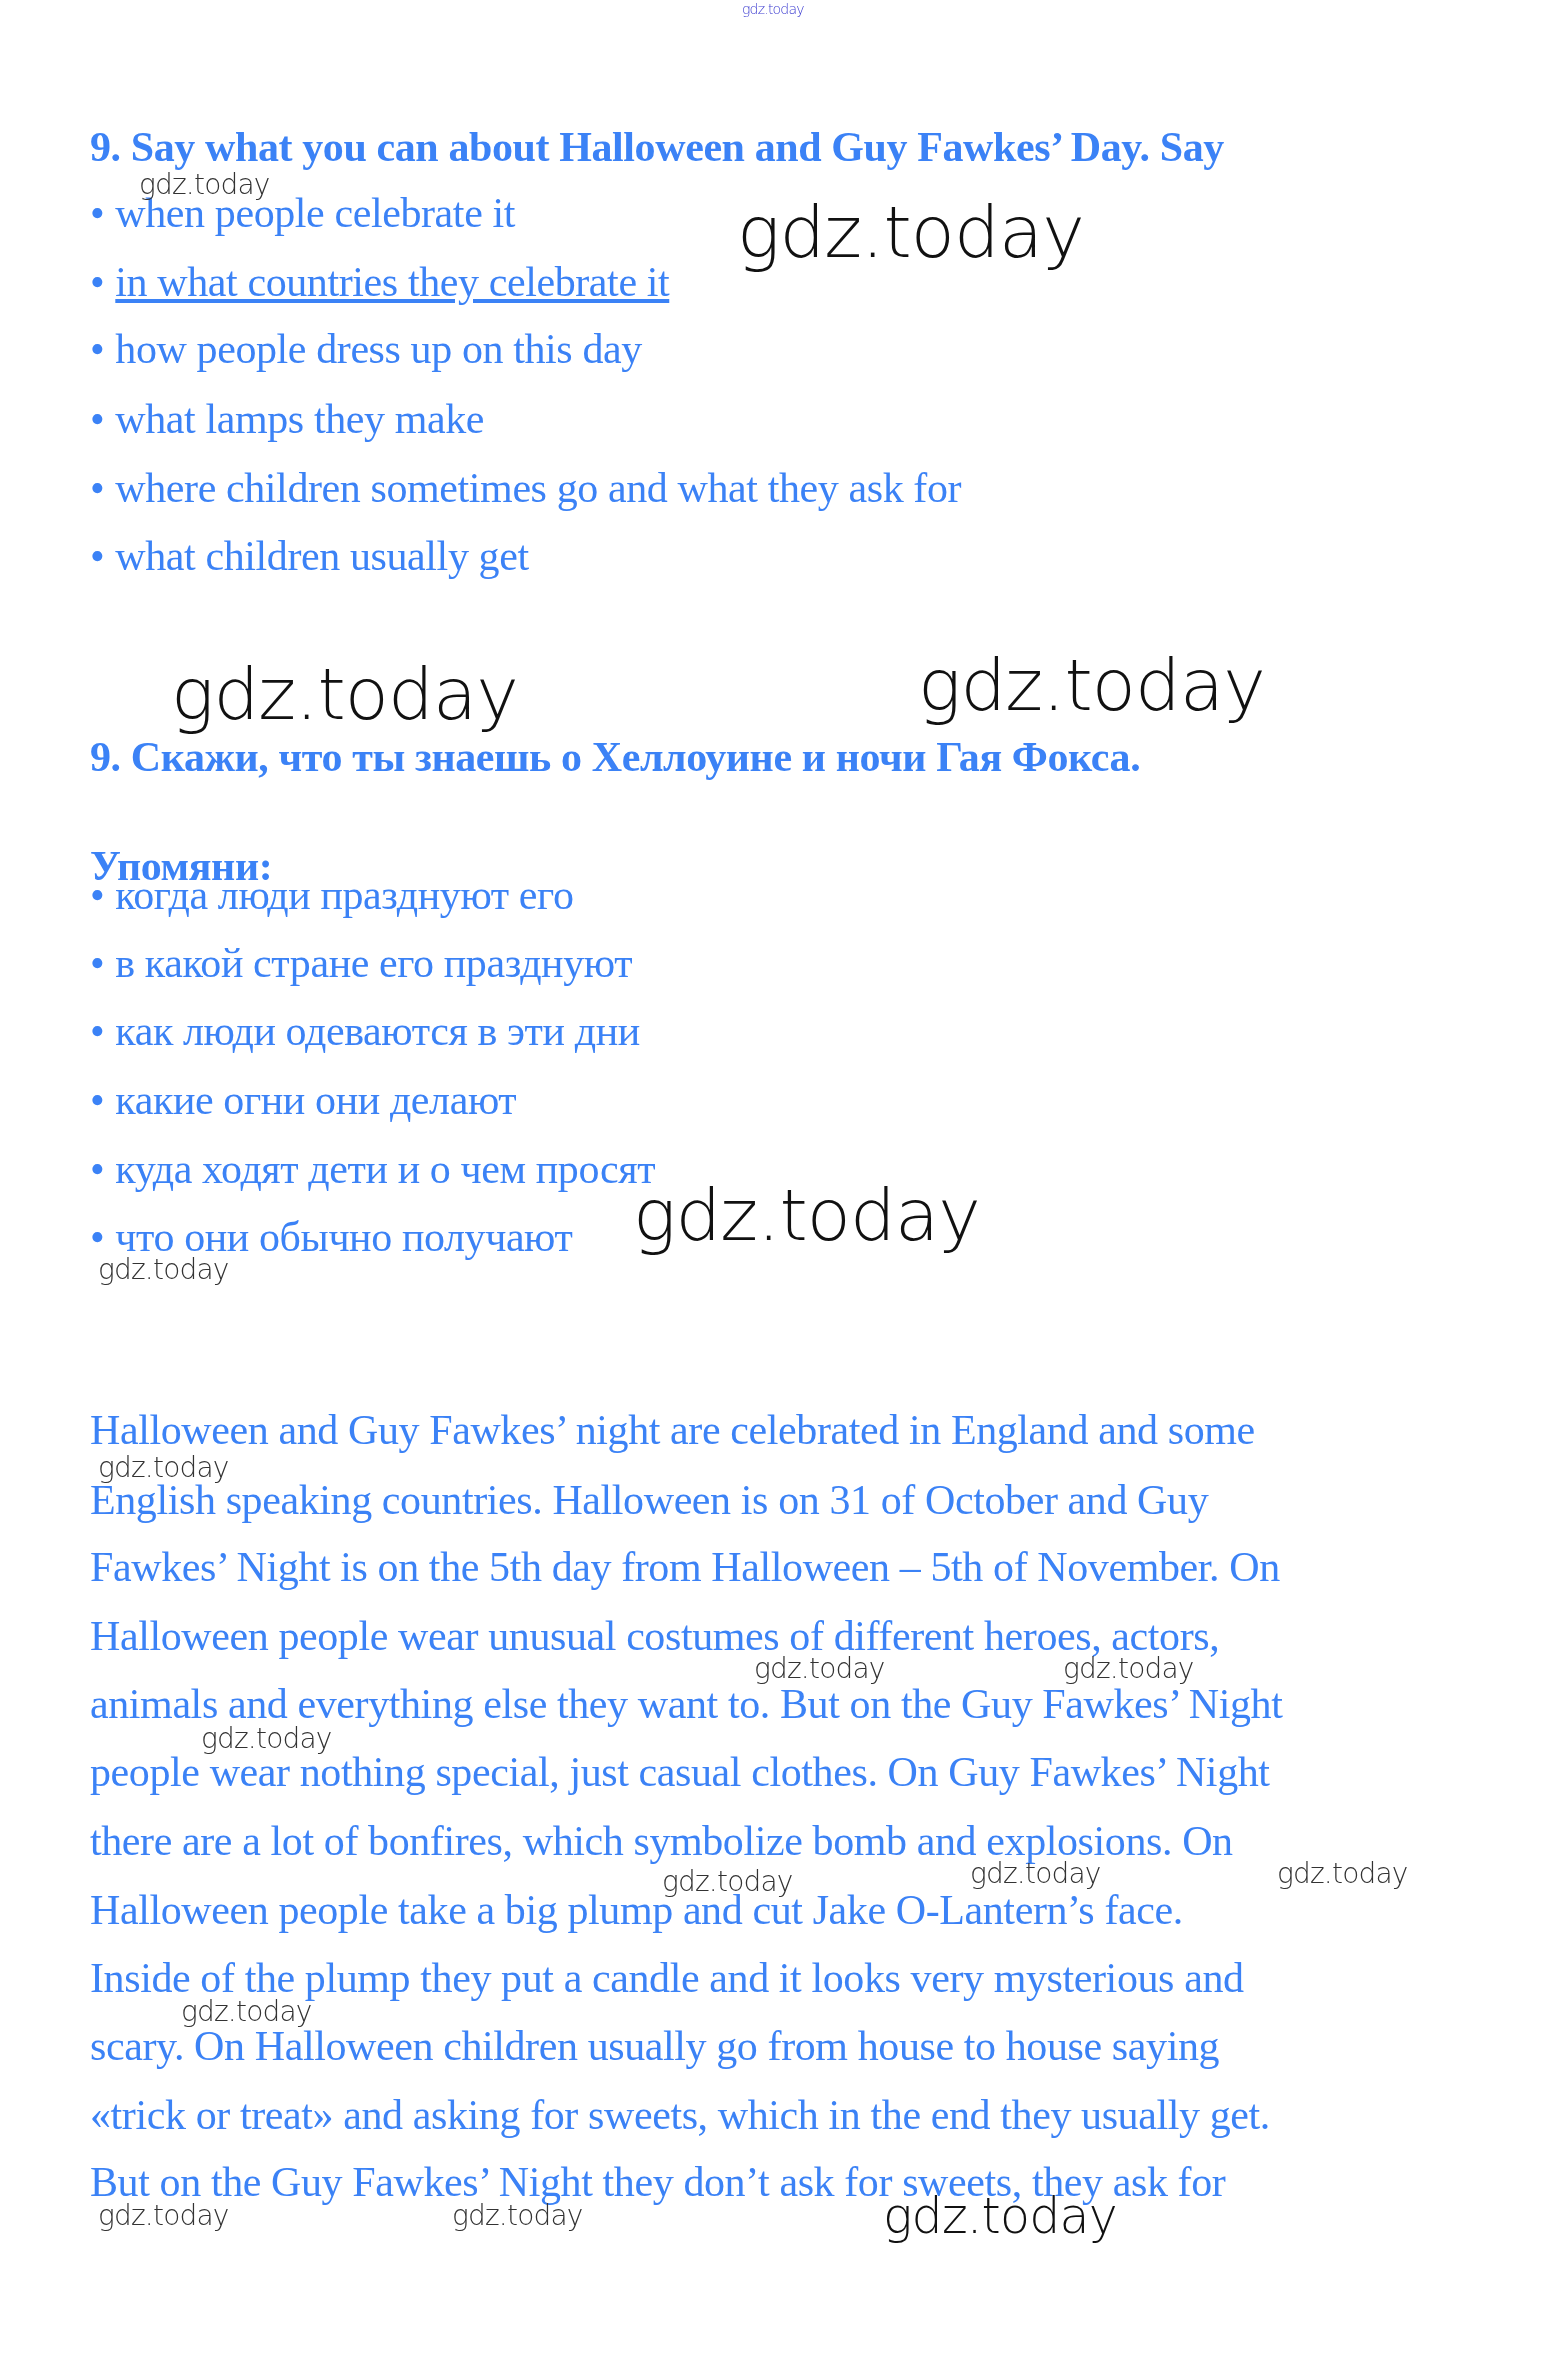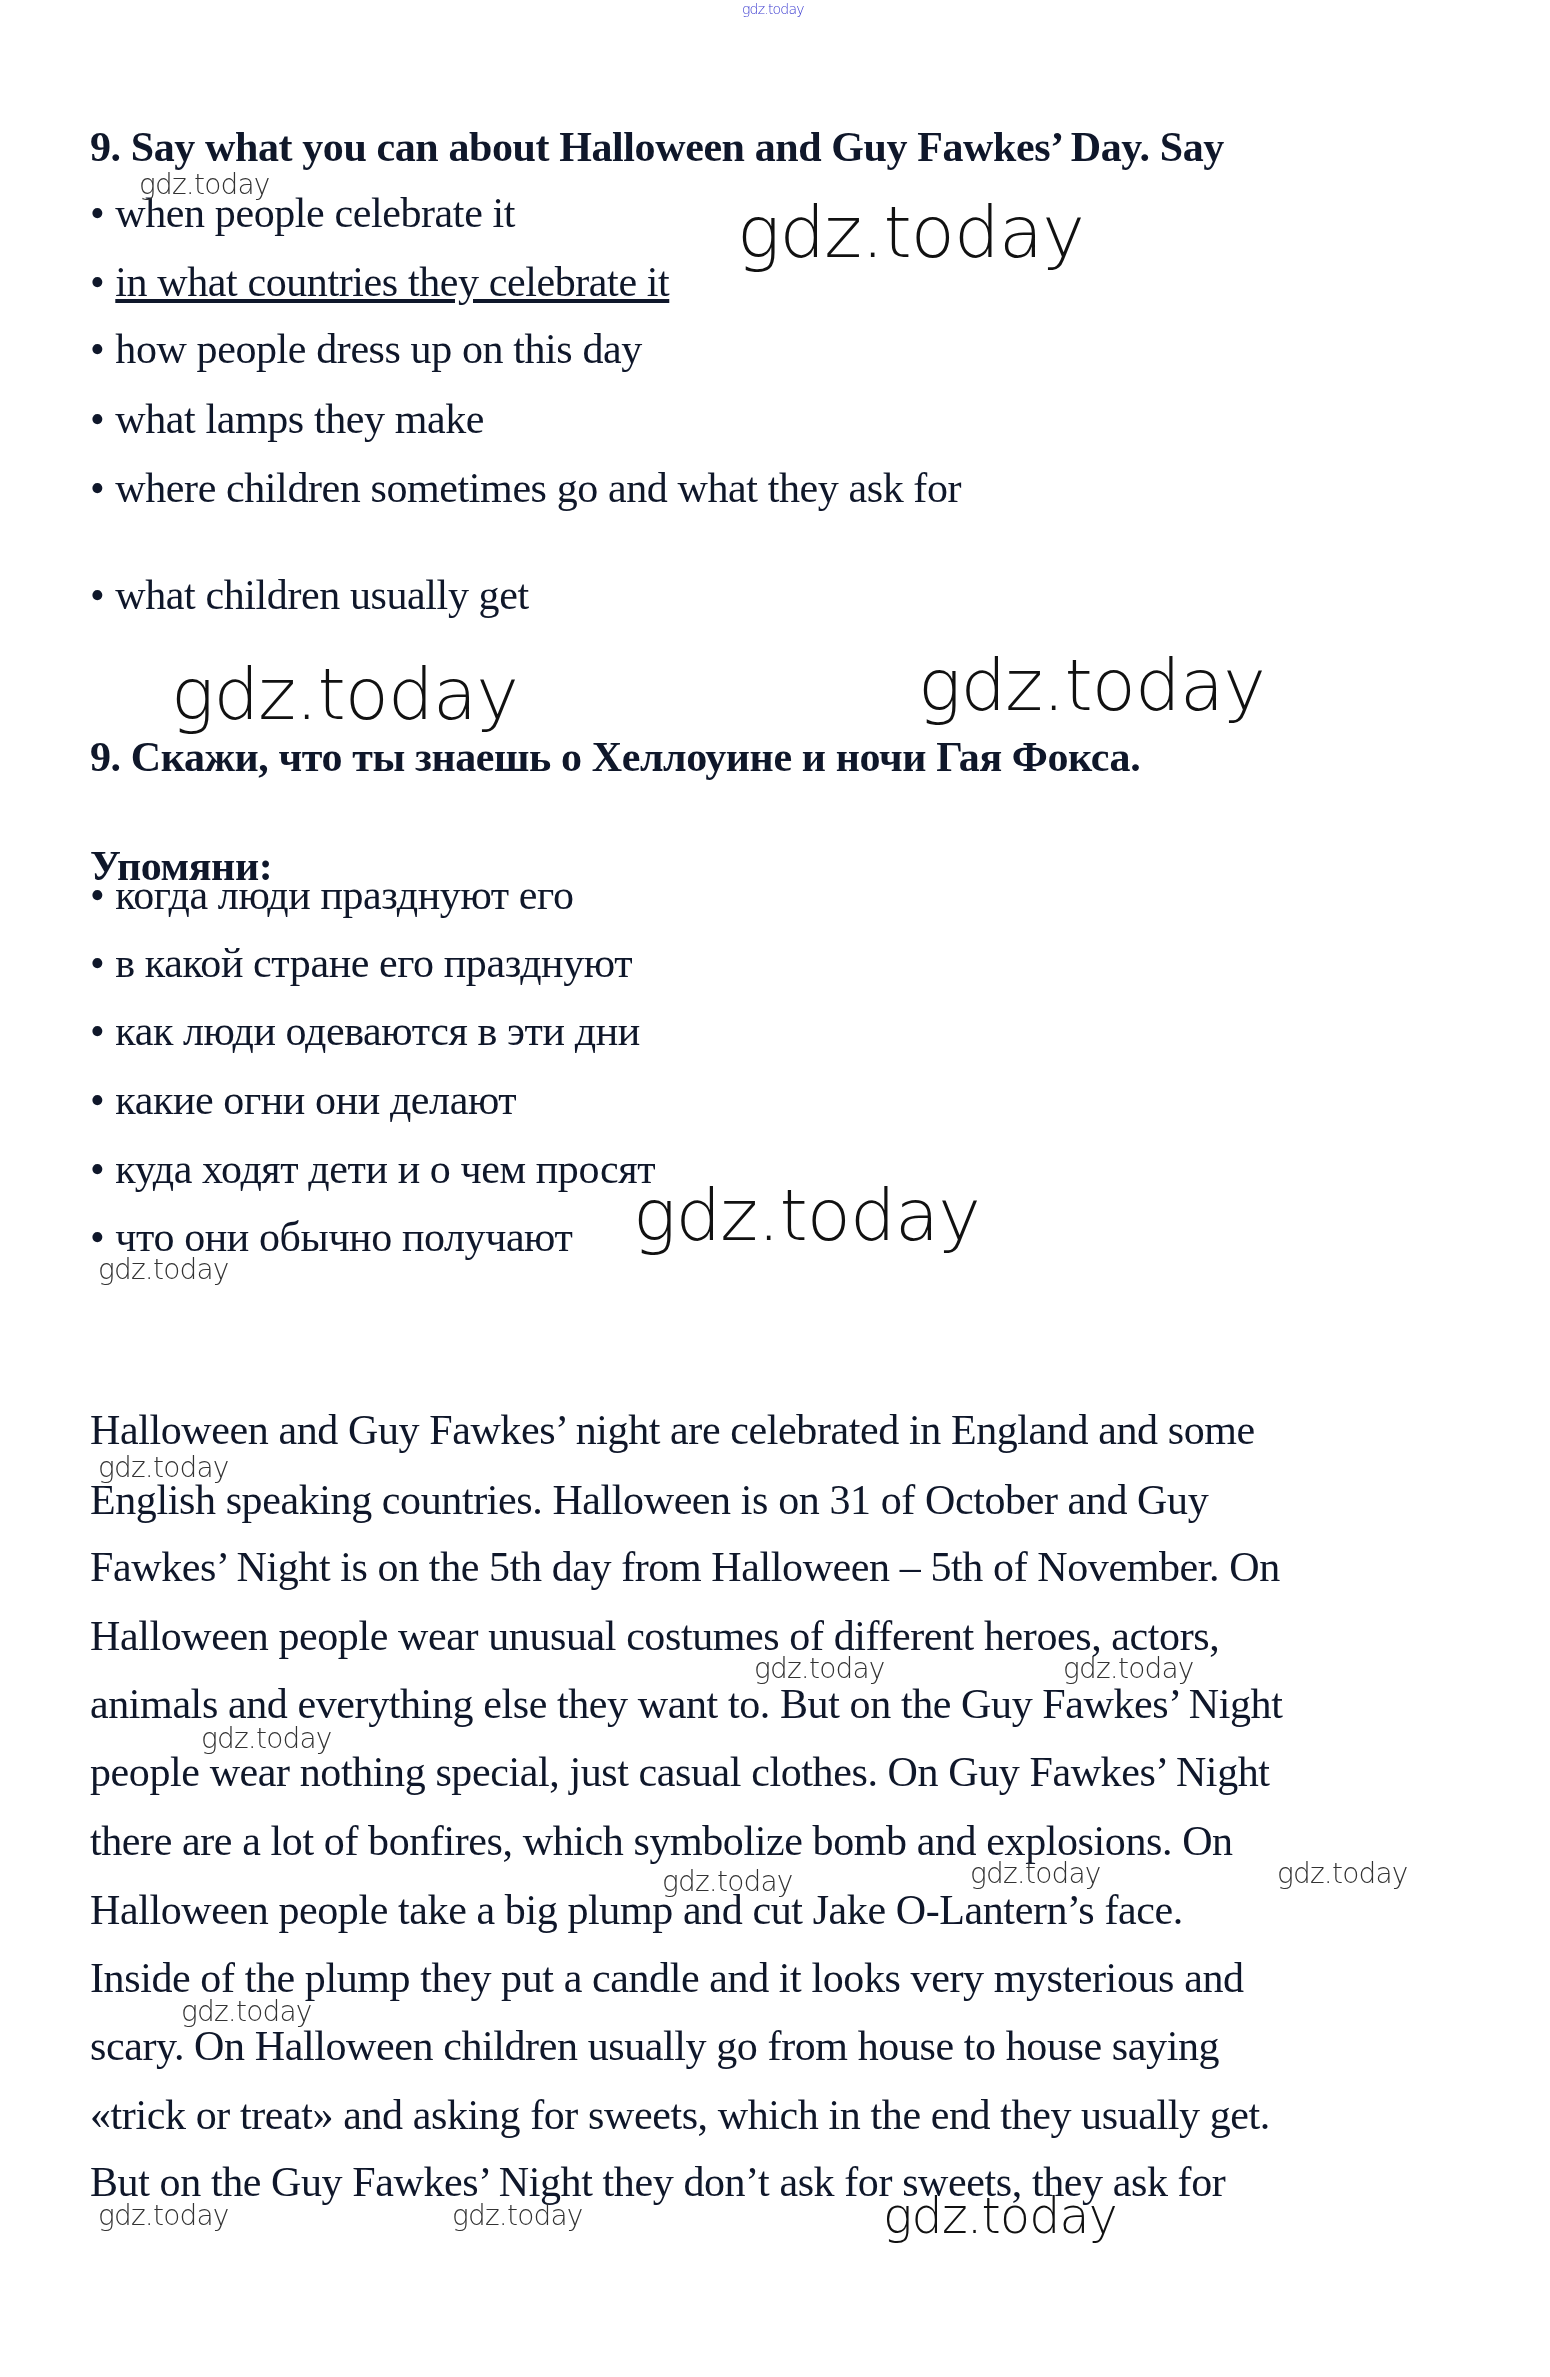--- a/index.html
+++ b/index.html
@@ -1,20 +1,20 @@
 <!DOCTYPE html>
 <html style="font-size:12.6px"><head>
 <meta charset="utf-8">
 <style>
   html, body { margin: 0; padding: 0; background: #ffffff; }
   body { width: 1551px; height: 2377px; position: relative; overflow: hidden; }
   .page { position: absolute; left: 0; top: 0; width: 1551px; height: 2377px; }
   .line {
     position: absolute; left: 90px; white-space: nowrap;
-    font-family: "Liberation Serif", serif; color: #0f172a;
+    font-family: "Liberation Serif", serif; color: #3b82f6;
     font-size: 42px; line-height: 1; letter-spacing: -0.4px;
     transform-origin: left center;
   }
   .heading { font-weight: bold; }
   .bullet { display: inline-block; margin-right: 11px; }
   .wm {
     position: absolute; white-space: nowrap;
     font-family: "DejaVu Sans", sans-serif; font-weight: 200;
     color: #111; line-height: 1; letter-spacing: -0.8px;
     pointer-events: none;
@@ -31,21 +31,21 @@
 
   <div class="wm wm-top" style="left:742px; top:1.6px;">gdz.today</div>
 
   <div class="line heading" style="top:126px;">9. Say what you can about Halloween and Guy Fawkes’ Day. Say</div>
 
   <div class="line" style="top:192px;text-align:center;"><span class="bullet">•</span><span>when people celebrate it</span></div>
   <div class="line" style="top:261px;text-decoration:underline;"><span class="bullet">•</span><span>in what countries they celebrate it</span></div>
   <div class="line" style="top:328px;"><span class="bullet">•</span><span>how people dress up on this day</span></div>
   <div class="line" style="top:398px;"><span class="bullet">•</span><span>what lamps they make</span></div>
   <div class="line" style="top:467px;"><span class="bullet">•</span><span>where children sometimes go and what they ask for</span></div>
-  <div class="line" style="top:535px;margin-top:39px;"><span class="bullet">•</span><span>what children usually get</span></div>
+  <div class="line" style="top:535px;"><span class="bullet">•</span><span>what children usually get</span></div>
 
   <div class="wm wm-small" style="left:139px; top:171px;">gdz.today</div>
   <div class="wm wm-large" style="left:737px; top:196px;">gdz.today</div>
   <div class="wm wm-large" style="left:171px; top:658px;">gdz.today</div>
   <div class="wm wm-large" style="left:918px; top:649px;">gdz.today</div>
 
   <div class="line heading" style="top:736px;">9. Скажи, что ты знаешь о Хеллоуине и ночи Гая Фокса.</div>
   <div class="line heading" style="top:845px;">Упомяни:</div>
 
   <div class="line" style="top:874px;"><span class="bullet">•</span><span>когда люди празднуют его</span></div>

